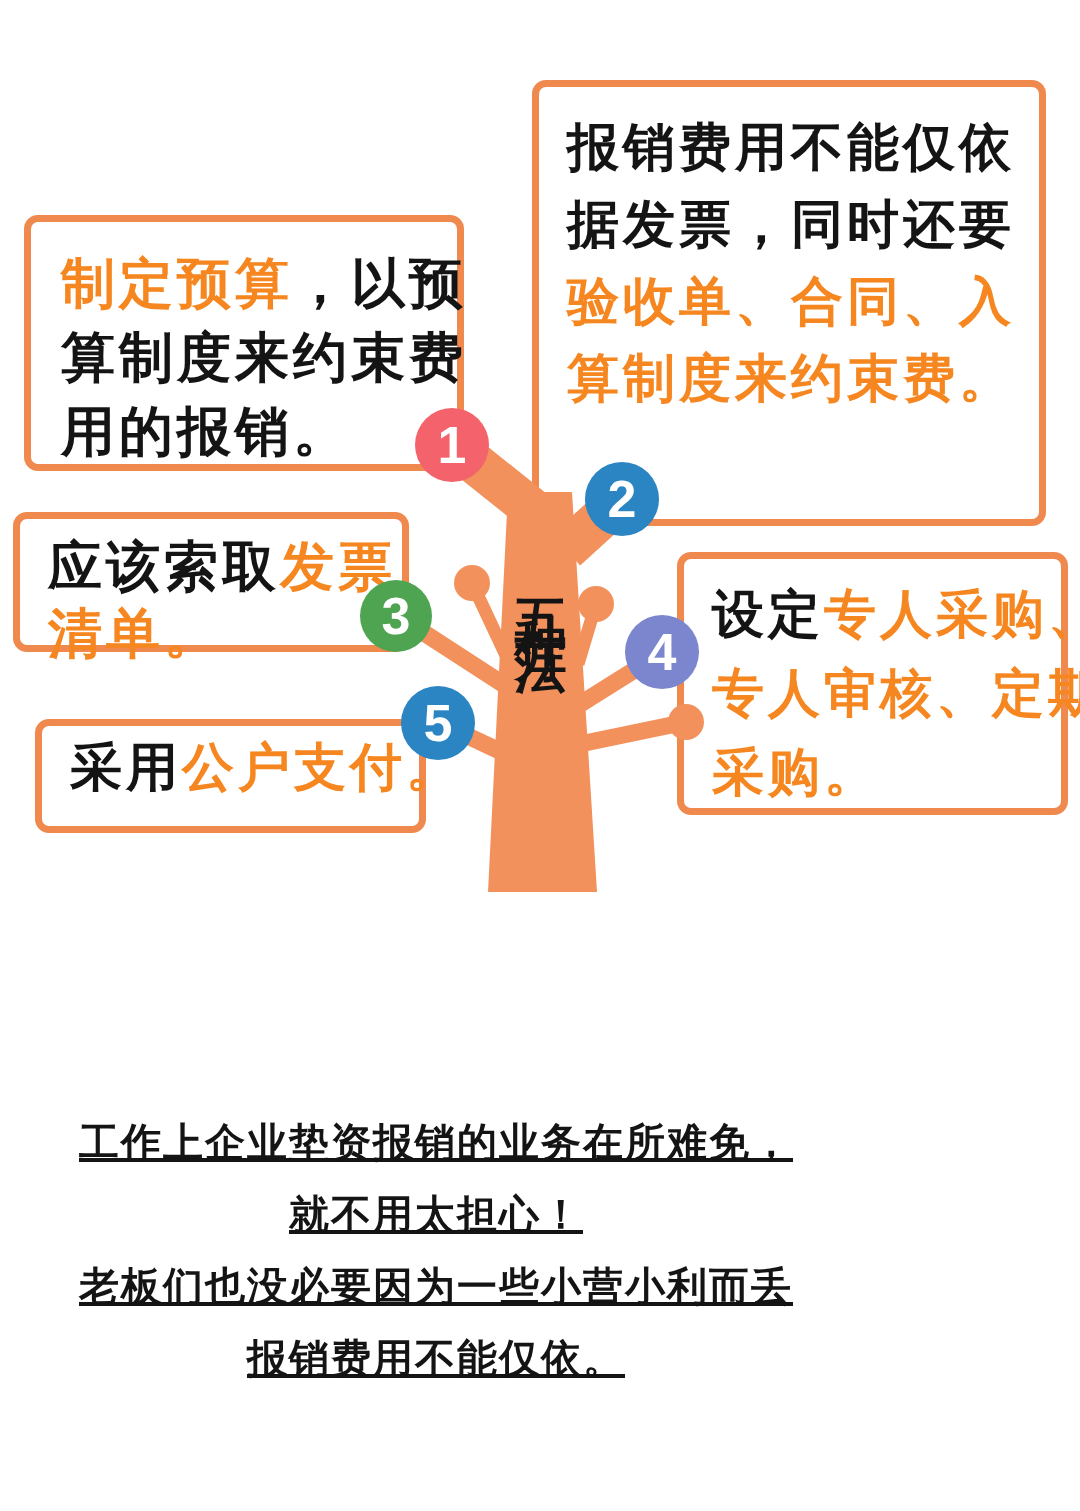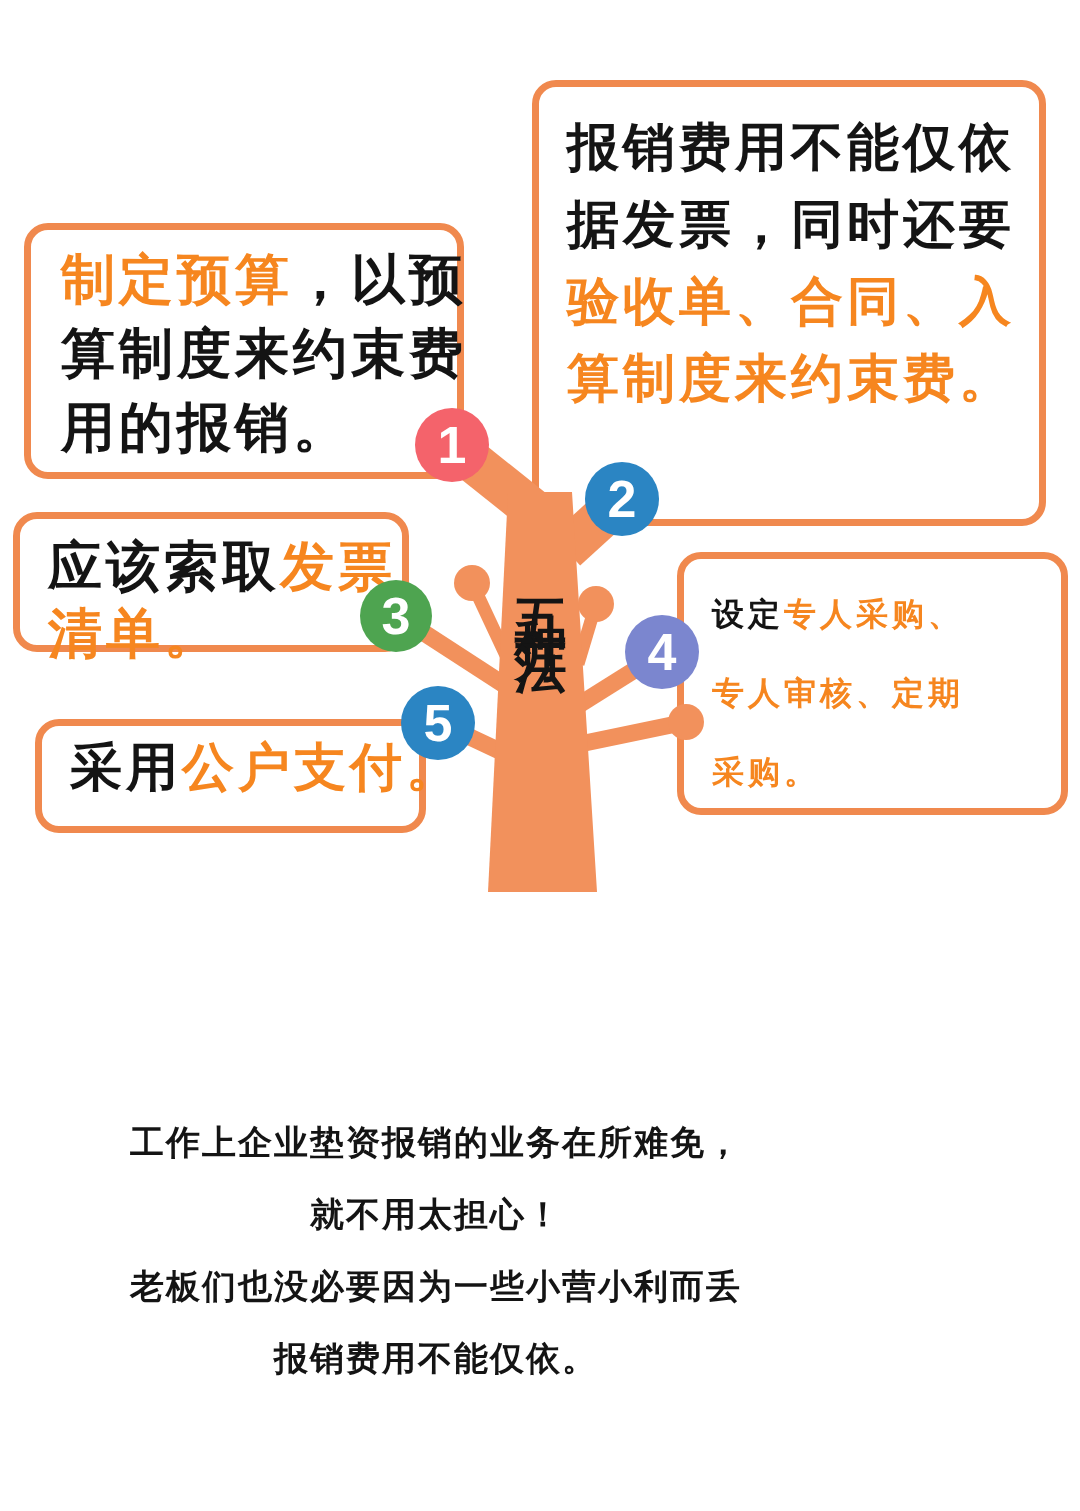--- a/index.html
+++ b/index.html
@@ -2,51 +2,51 @@
 <html><head>
 <meta charset="utf-8">
 <style>
   html,body{margin:0;padding:0;background:#ffffff;}
   #canvas{
     position:relative;width:1080px;height:1511px;background:#ffffff;overflow:hidden;
     font-family:"Liberation Sans","DejaVu Sans",sans-serif;
   }
   .callout{
     position:absolute;box-sizing:border-box;background:#ffffff;
-    border:7px solid #F0894E;border-radius:24px;z-index:1;
+    border:7px solid #F0894E;border-radius:14px;z-index:1;
     font-weight:bold;letter-spacing:4px;
   }
   .callout .line{white-space:nowrap;}
   .seg-ink{color:#141414;}
   .seg-hl{color:#F6861F;}
-  #box1{left:24px;top:223px;width:440px;height:256px;padding:12px 0 0 30px;font-size:54px;line-height:74px;}
+  #box1{left:24px;top:215px;width:440px;height:256px;padding:24px 0 0 30px;font-size:54px;line-height:74px;}
   #box2{left:532px;top:80px;width:514px;height:446px;padding:22px 0 0 28px;font-size:52px;line-height:77px;}
   #box3{left:13px;top:512px;width:396px;height:140px;padding:14px 0 0 28px;font-size:54px;line-height:67px;}
-  #box4{left:677px;top:552px;width:391px;height:263px;padding:16px 0 0 28px;font-size:32px;line-height:79px;}
+  #box4{left:677px;top:552px;width:391px;height:263px;padding:16px 0 0 28px;font-size:52px;line-height:79px;}
   #box5{left:35px;top:719px;width:391px;height:114px;padding:0 0 16px 28px;font-size:52px;display:flex;align-items:center;font-family:Liberation Mono, monospace;}
   #tree-svg{position:absolute;left:0;top:0;width:1080px;height:1511px;z-index:2;pointer-events:none;}
   .badge{
     position:absolute;z-index:3;border-radius:50%;color:#ffffff;font-weight:bold;
     display:flex;align-items:center;justify-content:center;font-size:52px;
   }
   #badge1{left:415px;top:408px;width:74px;height:74px;}
   #badge2{left:585px;top:462px;width:74px;height:74px;}
   #badge3{left:360px;top:580px;width:72px;height:72px;}
   #badge4{left:625px;top:615px;width:74px;height:74px;}
   #badge5{left:401px;top:686px;width:74px;height:74px;}
   #tree-label{
     position:absolute;left:515px;top:558px;z-index:3;
     writing-mode:vertical-rl;text-orientation:upright;
     font-size:52px;line-height:52px;letter-spacing:14px;
     font-weight:bold;color:#141414;white-space:nowrap;
   }
   #footer{
     position:absolute;left:0;top:1106px;width:872px;z-index:1;
     text-align:center;color:#141414;font-weight:bold;
-    font-size:34px;line-height:72px;letter-spacing:2px;
+    font-size:40px;line-height:72px;letter-spacing:2px;text-decoration:underline;
   }
 </style>
 </head>
 <body>
 
 <div id="canvas">
 
   <div class="callout" id="box1">
     <div class="line"><span class="seg-hl">制定预算</span><span class="seg-ink">，以预</span></div>
     <div class="line"><span class="seg-ink">算制度来约束费</span></div>

